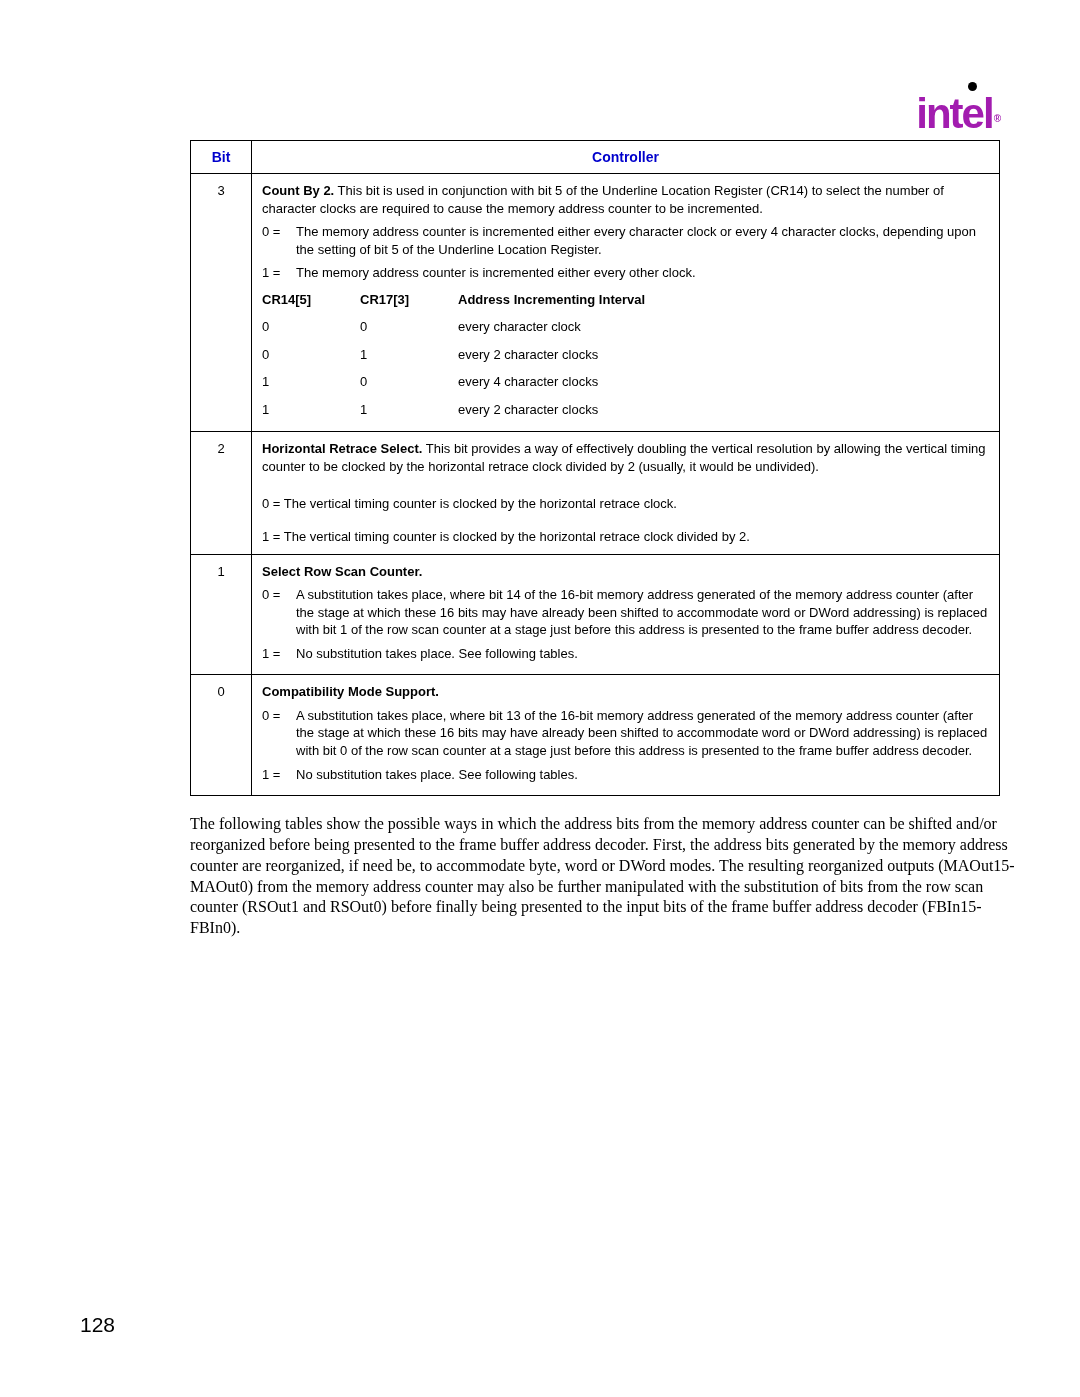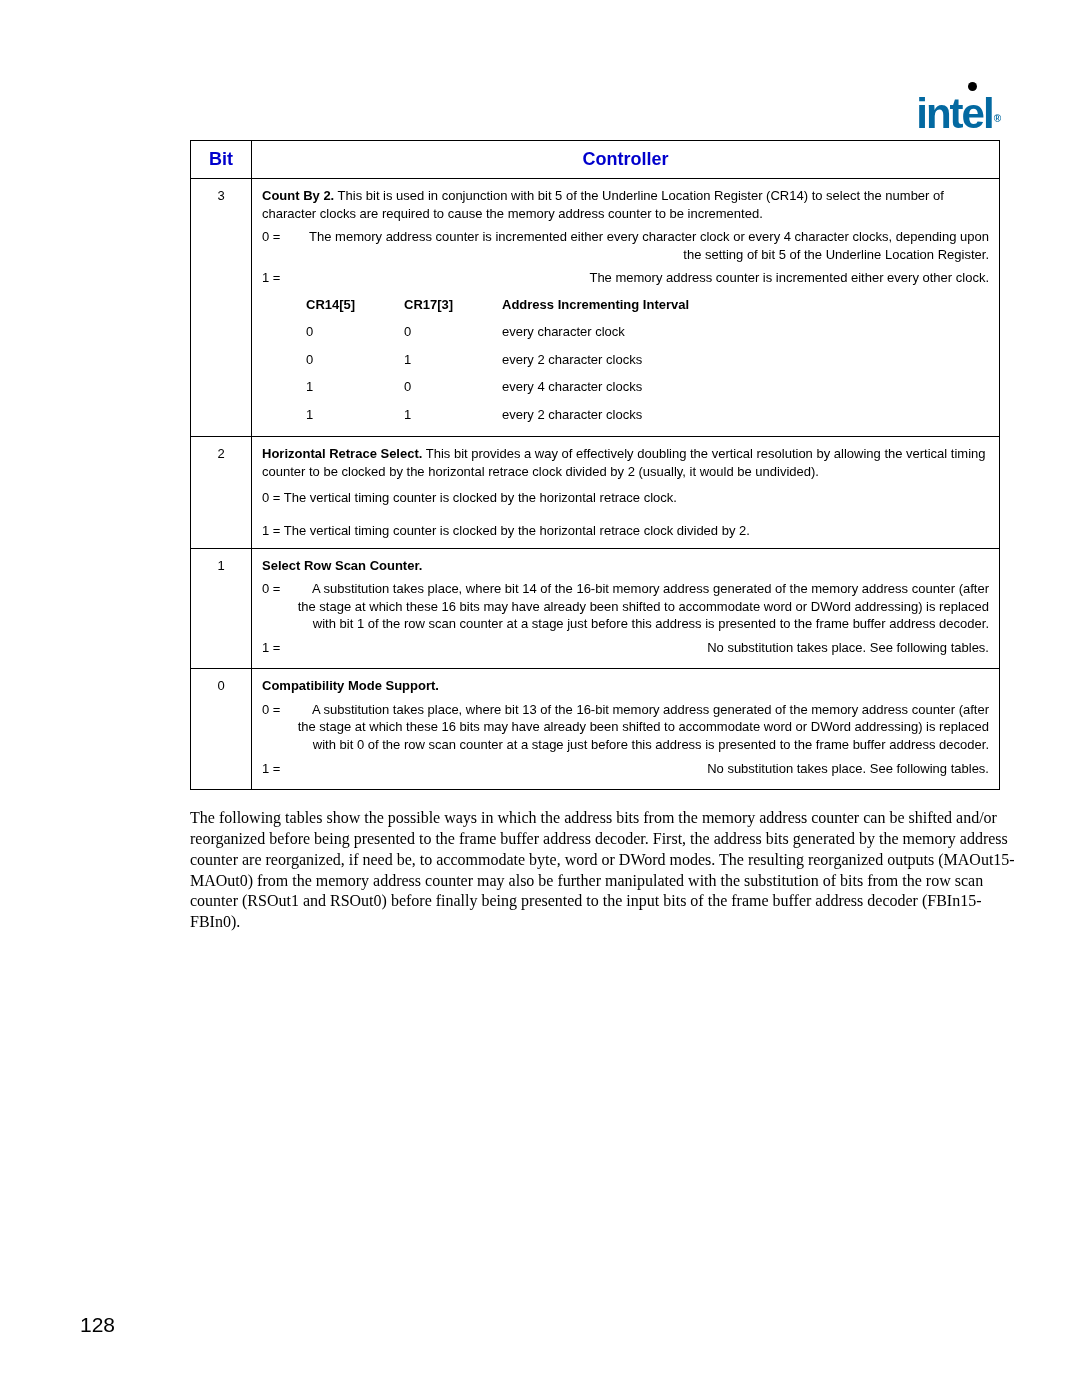--- a/index.html
+++ b/index.html
@@ -22,21 +22,21 @@
     font-family: Arial, sans-serif;
   }
   .logo {
     position: absolute;
     top: 90px;
     right: 82px;
     font-family: Arial, sans-serif;
     font-size: 42px;
     font-weight: bold;
     letter-spacing: -2px;
-    color: #0369a1;
+    color: #a21caf;
   }
   .logo-sub {
     font-size: 10px;
     vertical-align: baseline;
     position: relative;
     top: -6px;
     left: 1px;
   }
   .content {
     margin-left: 110px;
@@ -46,60 +46,58 @@
     border-collapse: collapse;
     width: 810px;
     font-size: 13px;
   }
   table.bitdesc th {
     border: 1px solid #000;
     padding: 8px 10px;
     color: #0000cc;
     font-weight: bold;
     text-align: center;
-    font-size: 18px;
+    font-size: 14px;
   }
   table.bitdesc th.bitcol {
     width: 40px;
   }
   table.bitdesc td {
     border: 1px solid #000;
     padding: 8px 10px;
     vertical-align: top;
     font-size: 13px;
     line-height: 1.35;
   }
   td.bitnum {
     text-align: center;
     width: 40px;
   }
   .subtable {
     width: 100%;
     border-collapse: collapse;
     margin-top: 4px;
-    margin-left: 44px;
   }
   .subtable td {
     border: none !important;
     padding: 5px 8px 5px 0 !important;
     font-size: 13px;
   }
   .subtable td.c1 { width: 90px; }
   .subtable td.c2 { width: 90px; }
   .defpair {
     display: flex;
     margin: 6px 0 4px 0;
   }
   .defpair .dp-key {
     width: 34px;
     flex-shrink: 0;
   }
   .defpair .dp-val {
     flex: 1;
-    text-align: right;
   }
   .bold { font-weight: bold; }
   .para {
     font-family: "Times New Roman", Times, serif;
     font-size: 16px;
     line-height: 1.3;
     margin-top: 18px;
     width: 830px;
   }
   .pagenum {
@@ -172,21 +170,21 @@
               </table>
         </td>
       </tr>
 
       <tr>
         <td class="bitnum">2</td>
         <td>
           <div>
             <span class="bold">Horizontal Retrace Select.</span><span> This bit provides a way of effectively doubling the vertical resolution by allowing the vertical timing counter to be clocked by the horizontal retrace clock divided by 2 (usually, it would be undivided).</span>
           </div>
-          <div style="margin-top:8px;">0 = The vertical timing counter is clocked by the horizontal retrace clock.</div>
+          <div style="margin-top:19px;">0 = The vertical timing counter is clocked by the horizontal retrace clock.</div>
           <div style="margin-top:16px;">1 = The vertical timing counter is clocked by the horizontal retrace clock divided by 2.</div>
         </td>
       </tr>
 
       <tr>
         <td class="bitnum">1</td>
         <td>
           <div class="bold">Select Row Scan Counter.</div>
           <div class="defpair">
             <div class="dp-key">0 =</div>

